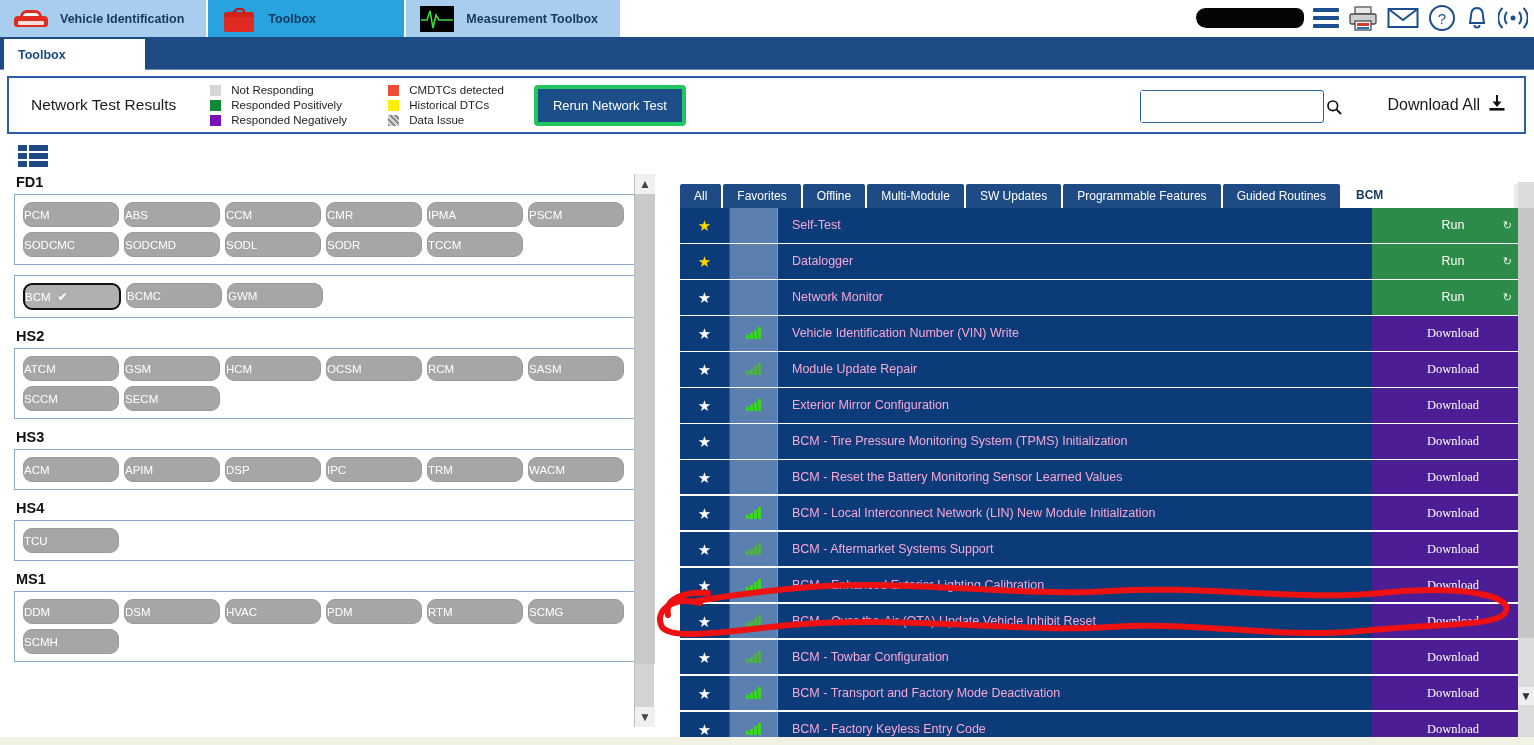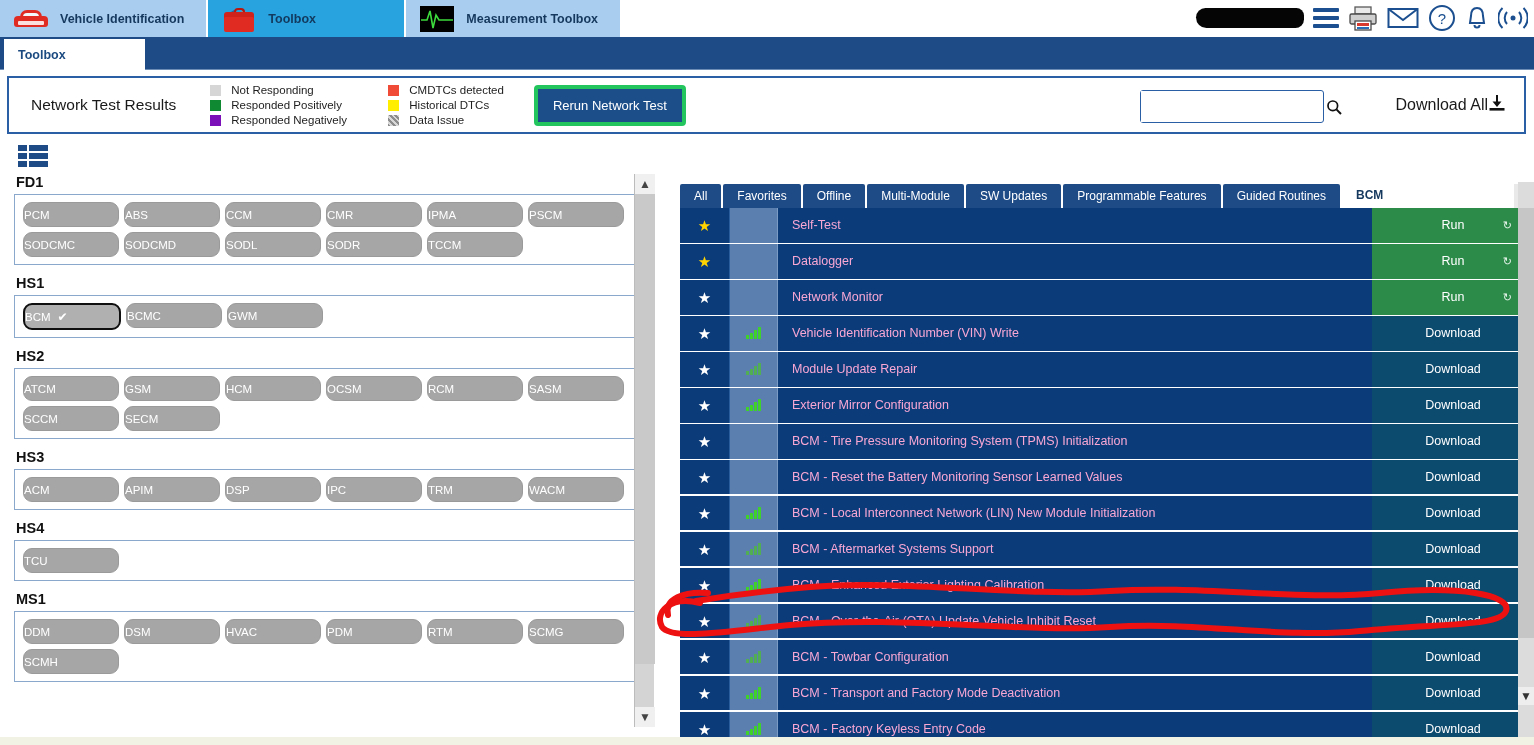--- a/index.html
+++ b/index.html
@@ -139,21 +139,21 @@
     display: flex; align-items: center;
   }
   .search-wrap input {
     flex: 1; border: none; outline: none; height: 100%;
     padding: 0 6px 0 9px; font-size: 12.5px;
     font-family: "Liberation Sans", sans-serif; color: #222;
   }
   .search-go { padding: 0 9px; cursor: pointer; display: flex; }
   .dl-all {
     position: absolute; right: 18px; top: 16px;
-    display: flex; align-items: center; cursor: pointer;
+    display: flex; align-items: center; gap: 8px; cursor: pointer;
     font-size: 16px; color: #1a1a1a;
   }
 
   
   .grid-icon {
     position: absolute; top: 145px; left: 18px; width: 30px; height: 22px;
     display: grid; grid-template-columns: 9px 19px; grid-template-rows: repeat(3, 6px);
     gap: 2px;
   }
   .grid-icon i { background: #1e4a85; display: block; }
@@ -245,21 +245,21 @@
   .cell-name {
     flex: 1; background: #0c3b7a; color: #f9a8d4;
     display: flex; align-items: center; padding-left: 14px;
     font-size: 12.5px; cursor: pointer;
   }
   .cell-act {
     width: 162px; color: #ffffff; font-size: 12.5px;
     display: flex; align-items: center; justify-content: center;
     position: relative; cursor: pointer;
   }
-  .cell-act.dl { background: #0c4a6e; }
+  .cell-act.dl { background: #4c1d95; font-family: Liberation Serif, serif; }
   .cell-act.run { background: #2d8b4a; }
   .cell-act .spin {
     position: absolute; right: 22px; font-size: 11px; color: #eaf7ee;
   }
 
   .right-scroll {
     position: absolute; top: 182px; right: 0; width: 16px; height: 563px;
     background: #dcdcdc;
   }
   .rs-thumb { position: absolute; top: 26px; left: 0; width: 16px; height: 430px; background: #c6c6c6; }
@@ -452,21 +452,20 @@
       <div class="mod-btn">
         <span>SODL</span>
       </div>
       <div class="mod-btn">
         <span>SODR</span>
       </div>
       <div class="mod-btn">
         <span>TCCM</span>
       </div>
     </div>
-    <div class="net-group-title">HS1</div>
     <div class="net-group-box">
       <div class="mod-btn selected">
         <span>BCM</span>
         <span class="chk">✔</span>
       </div>
       <div class="mod-btn">
         <span>BCMC</span>
       </div>
       <div class="mod-btn">
         <span>GWM</span>

